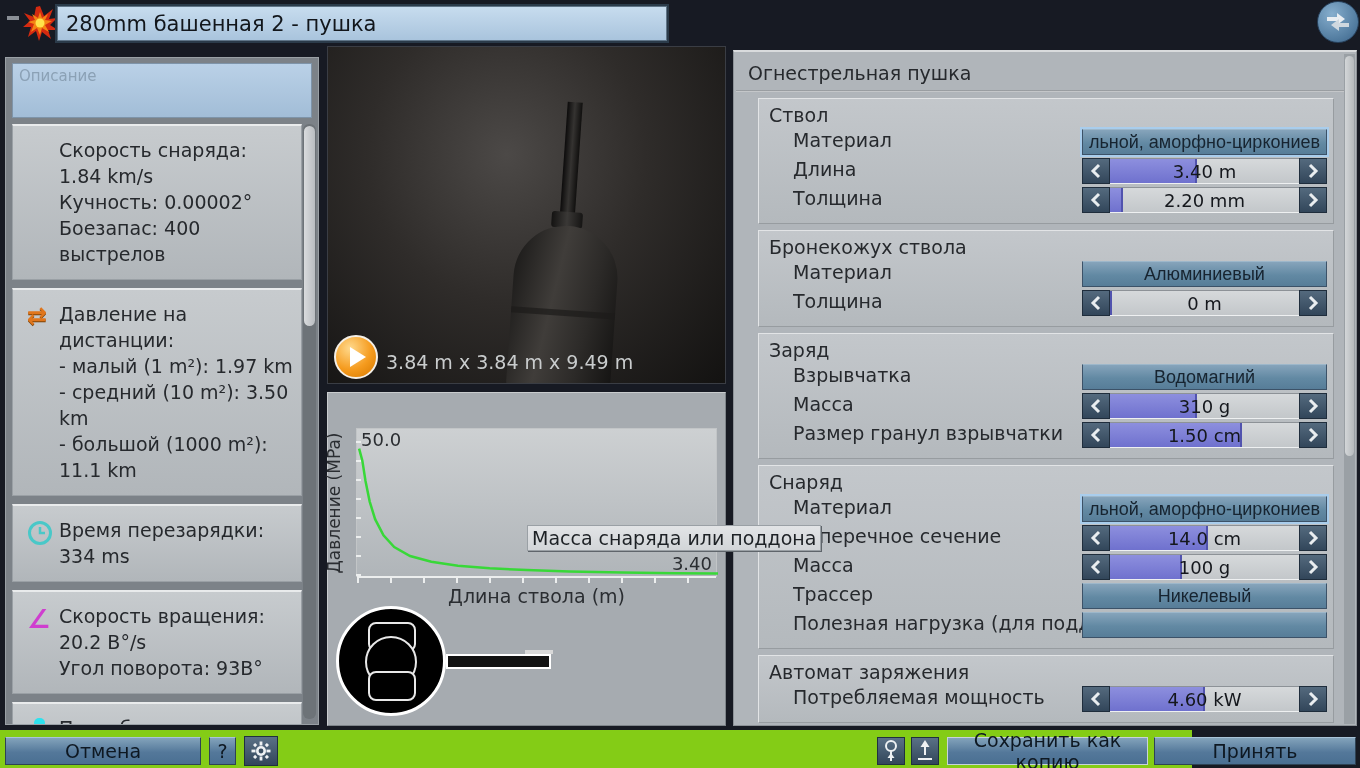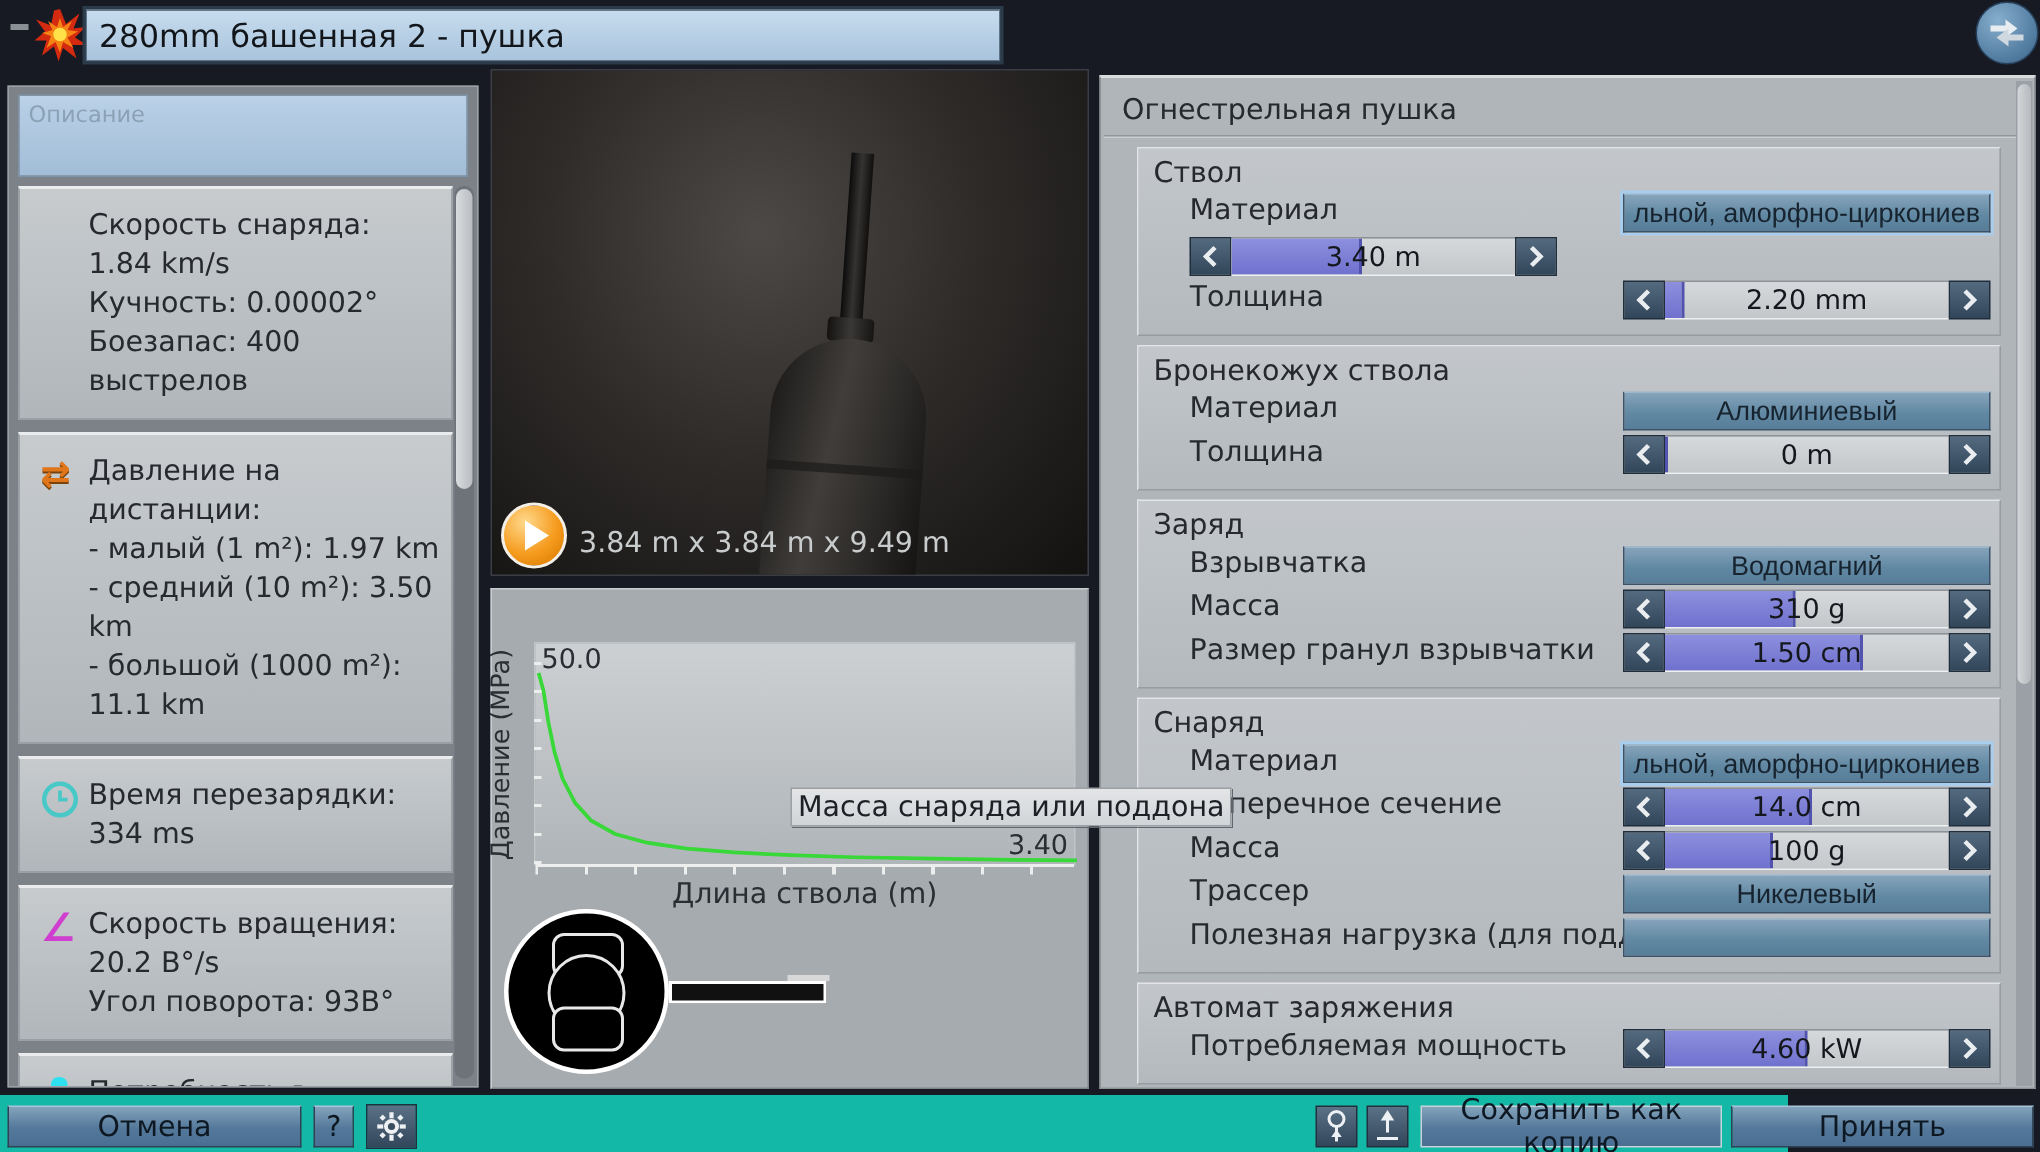--- a/index.html
+++ b/index.html
@@ -117,21 +117,21 @@
     border-top:1px solid #8d9297; border-bottom:1px solid #eef0f1; overflow:hidden; cursor:pointer; }
   .sl-fill { position:absolute; left:0; top:0; bottom:0; background:linear-gradient(#8d8fde,#6f71ce);
     border-right:2px solid #5153ae; }
   .sl-value { position:absolute; inset:0; display:flex; align-items:center; justify-content:center;
     font-size:18px; color:#14171c; }
   .rp-scroll { position:absolute; right:1px; top:2px; width:11px; height:670px; background:#9aa0a5; }
   .rp-thumb { position:absolute; left:1px; top:2px; width:9px; height:400px; border-radius:5px;
     background:linear-gradient(90deg,#d3d6d8,#b6babd); }
 
   
-  .bottombar { position:absolute; left:0; top:730px; width:1192px; height:38px; background:#14b8a6; }
+  .bottombar { position:absolute; left:0; top:730px; width:1192px; height:38px; background:#84cc16; }
   .btn { position:absolute; top:7px; height:28px; background:linear-gradient(#83a3bb 0%,#54789a 55%,#4a6f92 100%);
     border:1px solid #2e4254; border-top-color:#a9c4d9; color:#0e1822; font-size:19px; font-family:inherit;
     display:flex; align-items:center; justify-content:center; cursor:pointer; }
   .btn.light-border { border:1px solid #c8d2da; }
   .iconbtn { position:absolute; top:7px; width:28px; height:28px; background:linear-gradient(#5a7186,#32465a);
     border:1px solid #20303f; display:flex; align-items:center; justify-content:center; color:#e9edf0; cursor:pointer; }
 </style>
 </head>
 <body>
 
@@ -240,20 +240,21 @@
   <div class="gun-hr"></div>
   <div class="sections">
 
     <div class="section">
       <div class="sec-title">Ствол</div>
       <div class="row">
         <span class="row-label">Материал</span>
         <button class="matbtn hl">льной, аморфно-циркониев</button>
       </div>
       <div class="row">
+        <span class="row-label">Длина</span>
         <div class="slider">
           <div class="sl-arrow">
               <svg width="12" height="16" viewBox="0 0 12 16">
                 <polyline points="9,2 3,8 9,14" fill="none" stroke="#e9edf0" stroke-width="3"></polyline>
               </svg>
             </div>
           <div class="sl-track">
             <div class="sl-fill" style="width: 46%;"></div>
             <div class="sl-value">3.40 m</div>
           </div>

